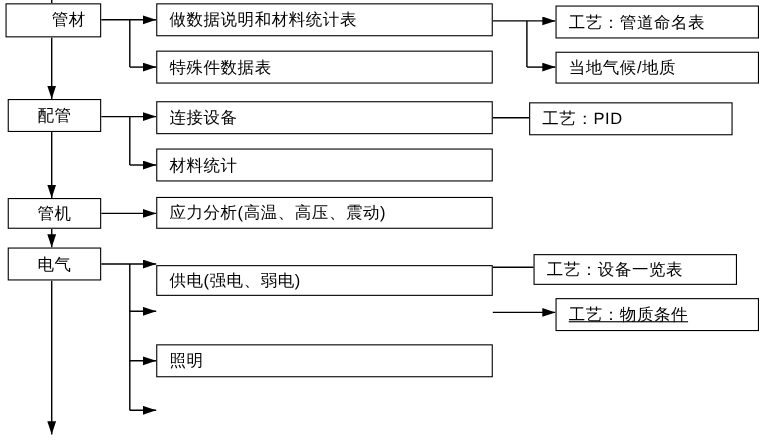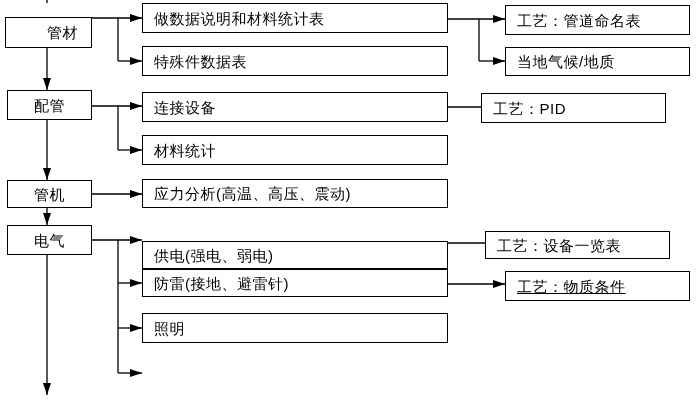--- a/index.html
+++ b/index.html
@@ -77,32 +77,31 @@
       <line x1="118" y1="328" x2="142" y2="328" marker-end="url(#ah)"></line>
       <line x1="118" y1="373" x2="142" y2="373" marker-end="url(#ah)"></line>
 
       <line x1="448" y1="243" x2="505" y2="243" marker-end="url(#ah)"></line>
       <line x1="448" y1="284" x2="505" y2="284" marker-end="url(#ah)"></line>
 
       <line x1="47" y1="255" x2="47" y2="395" marker-end="url(#ah)"></line>
     </g>
   </svg>
 
-  <div class="node stage" style="left:5px; top:17px; width:87px; height:31px;padding-left:28px;">管材</div>
+  <div class="node stage" style="left:5px; top:3px; width:87px; height:31px;padding-left:28px;">管材</div>
   <div class="node stage" style="left:7px; top:90px; width:85px; height:30px;">配管</div>
   <div class="node stage" style="left:7px; top:180px; width:85px; height:28px;">管机</div>
   <div class="node stage" style="left:7px; top:225px; width:85px; height:30px;">电气</div>
 
   <div class="node task" style="left:142px; top:3px; width:306px; height:30px;">做数据说明和材料统计表</div>
   <div class="node task" style="left:142px; top:46px; width:306px; height:30px;">特殊件数据表</div>
   <div class="node task" style="left:142px; top:92px; width:306px; height:30px;">连接设备</div>
   <div class="node task" style="left:142px; top:135px; width:306px; height:30px;">材料统计</div>
   <div class="node task" style="left:142px; top:179px; width:306px; height:29px;">应力分析(高温、高压、震动)</div>
   <div class="node task" style="left:142px; top:241px; width:306px; height:28px;">供电(强电、弱电)</div>
-  <div class="node task" style="left:142px; top:269px; width:306px; height:28px;">防雷(接地、避雷针)</div>
   <div class="node task" style="left:142px; top:313px; width:306px; height:30px;">照明</div>
 
   <div class="node ref" style="left:505px; top:5px; width:185px; height:30px;">工艺：管道命名表</div>
   <div class="node ref" style="left:505px; top:47px; width:185px; height:29px;">当地气候/地质</div>
   <div class="node ref" style="left:481px; top:93px; width:185px; height:30px;">工艺：PID</div>
   <div class="node ref" style="left:485px; top:231px; width:185px; height:28px;">工艺：设备一览表</div>
   <div class="node ref" style="left:505px; top:271px; width:185px; height:30px;text-decoration:underline;">工艺：物质条件</div>
 
 </div>
 

